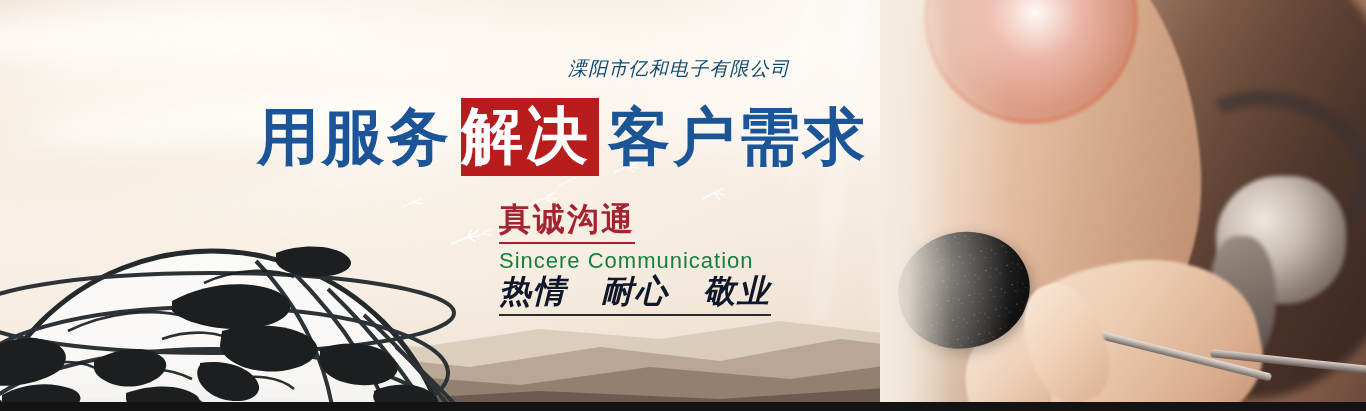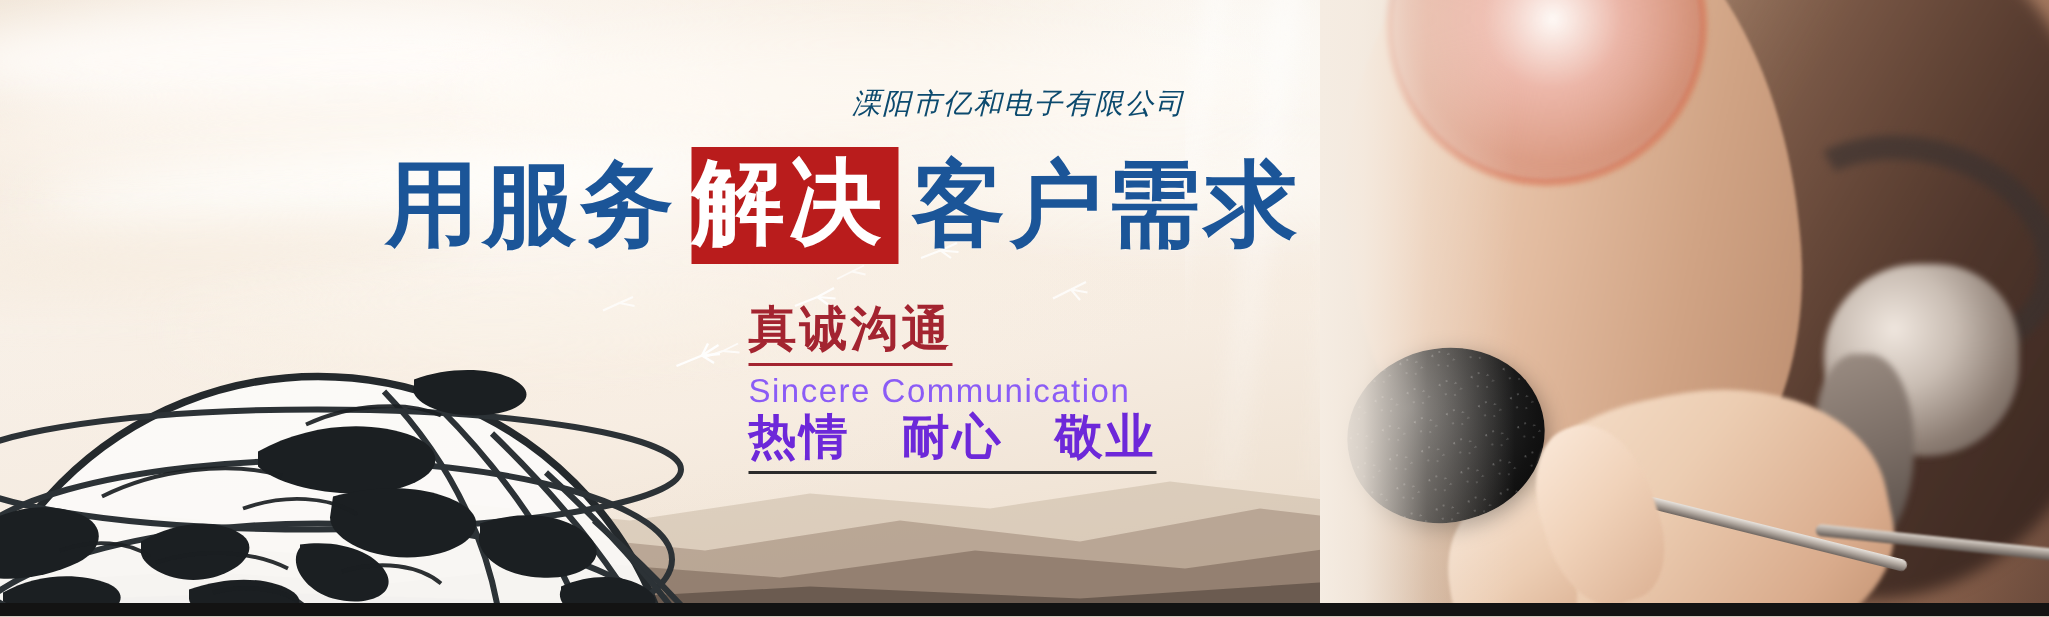--- a/index.html
+++ b/index.html
@@ -221,28 +221,28 @@
 
   .tag-cn {
     font-size:32px; font-weight:bold;
     letter-spacing:2px;
     line-height:1.22;
     display:inline-block;
     padding-bottom:3px;
     white-space:pre;
   }
   .tag1 .tag-cn { color:#a32430; border-bottom:2.5px solid #a32430; }
-  .tag2 .tag-cn { color:#6d28d9; border-bottom:2.5px solid #2b2b2b; }
+  .tag2 .tag-cn { color:#0f172a; border-bottom:2.5px solid #2b2b2b;font-style:italic; }
 
   .tag-en {
     display:block;
     margin-top:4px;
     font-size:22px;
     letter-spacing:1px;
-    color:#8b5cf6;
+    color:#15803d;
     white-space:nowrap;
   }
 
   
   .bottom-strip {
     position:absolute; left:0; right:0; bottom:0; height:9px;
     background:#131313;
   }
 </style>
 </head>

